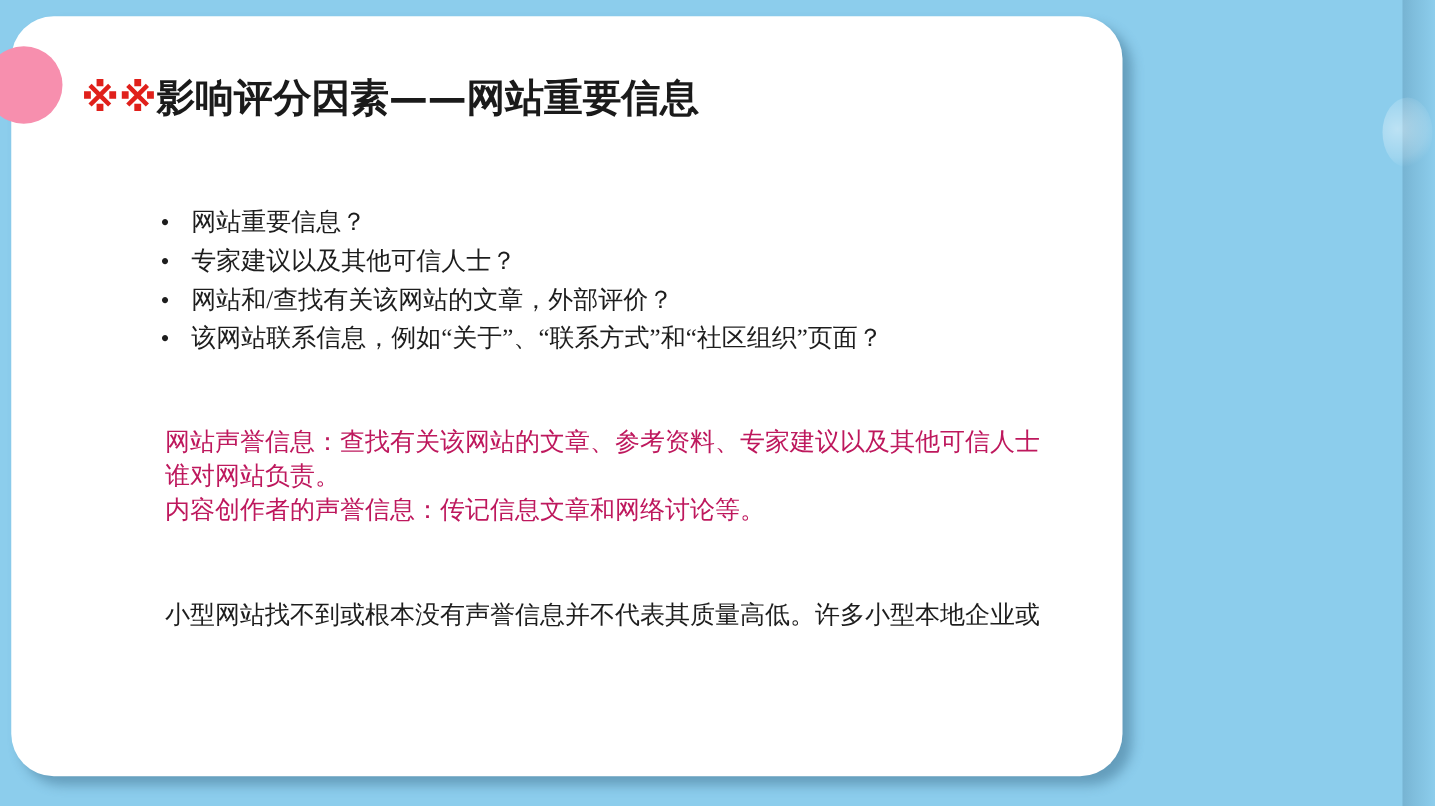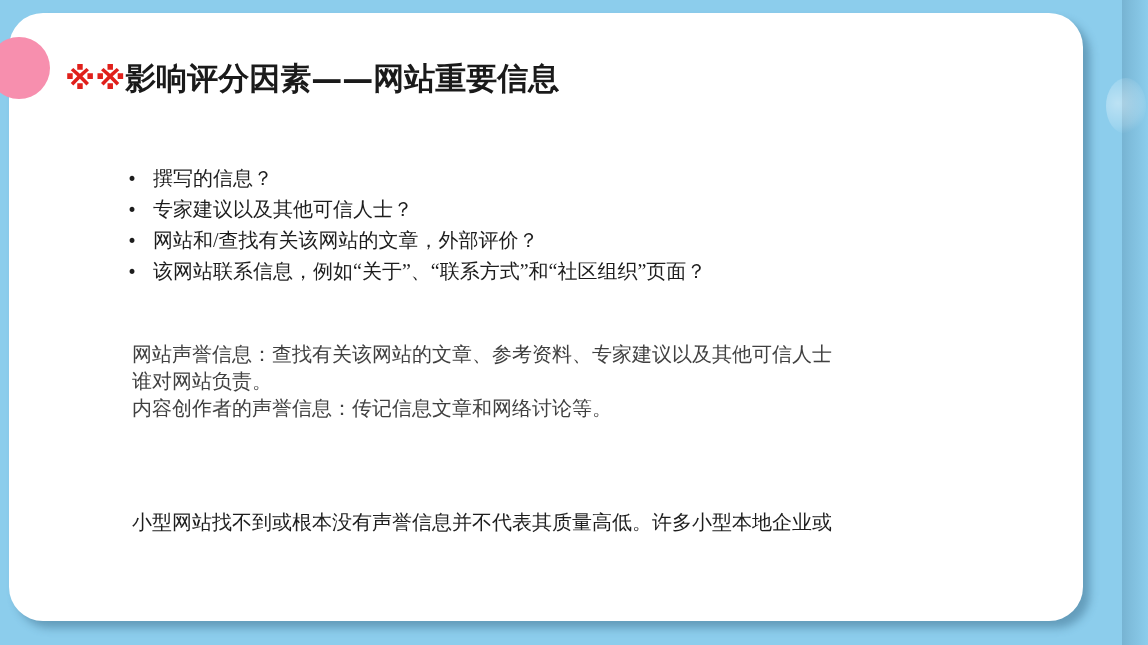--- a/index.html
+++ b/index.html
@@ -49,21 +49,21 @@
                 rgba(255,255,255,0.16) 55%,
                 rgba(255,255,255,0.0) 75%);
     pointer-events: none;
   }
 
   
   .card {
     position: absolute;
     left: 9px;
     top: 13px;
-    width: 1074px;
+    width: 889px;
     height: 608px;
     background: #ffffff;
     border-top-left-radius: 34px;
     border-top-right-radius: 34px;
     border-bottom-left-radius: 34px;
     border-bottom-right-radius: 34px;
     box-shadow: 7px 7px 9px rgba(56,104,134,0.48);
   }
 
   
@@ -127,55 +127,55 @@
     font-family: "Liberation Serif", "DejaVu Serif", serif;
   }
 
   .red-block {
     position: absolute;
     left: 123px;
     top: 328px;
     width: 830px;
     font-size: 20px;
     line-height: 27px;
-    color: #404040;
+    color: #be185d;
     font-family: "Liberation Serif", "DejaVu Serif", serif;
   }
   .red-block .ln { white-space: nowrap; }
 
   .note-block {
     position: absolute;
     left: 123px;
     top: 464px;
     width: 830px;
     font-size: 20px;
     line-height: 30px;
     color: #1d1d1d;
     font-family: "Liberation Serif", "DejaVu Serif", serif;
   }
-  .note-block .ln { white-space: nowrap; margin-top: 30px; }
+  .note-block .ln { white-space: nowrap; }
 </style>
 </head>
 <body>
 
 <div class="slide">
 
   <div class="right-strip-glow"></div>
   <div class="right-strip-circle"></div>
 
   <div class="card">
 
     <div class="title"><span class="mark">※※</span><span>影响评分因素——网站重要信息</span></div>
 
     <div class="body-area">
 
       <div class="bullet-group g1">
         <div class="bullet-row">
           <span class="bullet-dot">•</span>
-          <span class="bullet-text">撰写的信息？</span>
+          <span class="bullet-text">网站重要信息？</span>
         </div>
         <div class="bullet-row">
           <span class="bullet-dot">•</span>
           <span class="bullet-text">专家建议以及其他可信人士？</span>
         </div>
       </div>
 
       <div class="bullet-group g2">
         <div class="bullet-row">
           <span class="bullet-dot">•</span>

